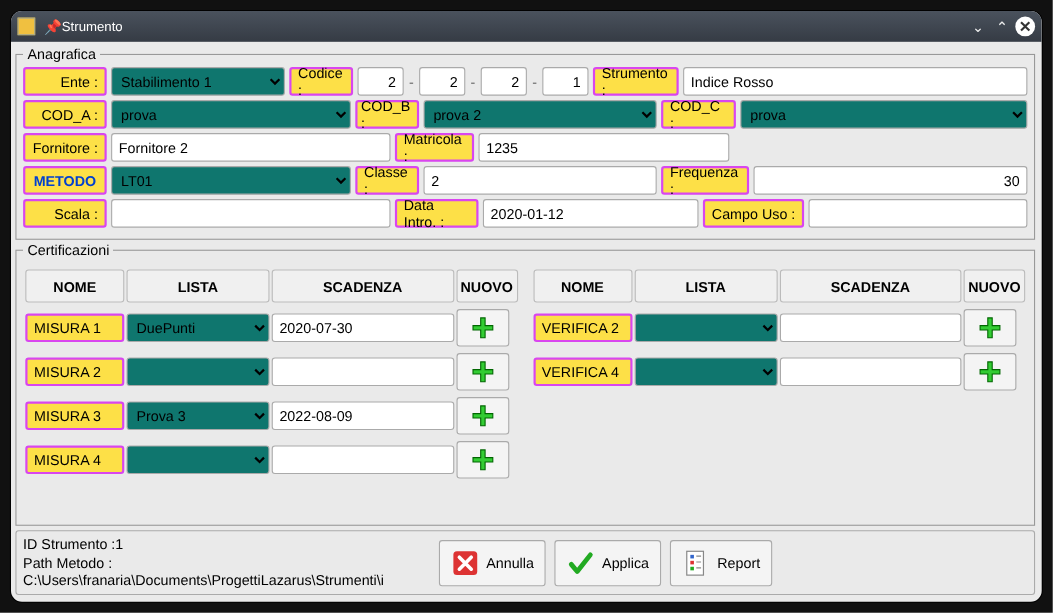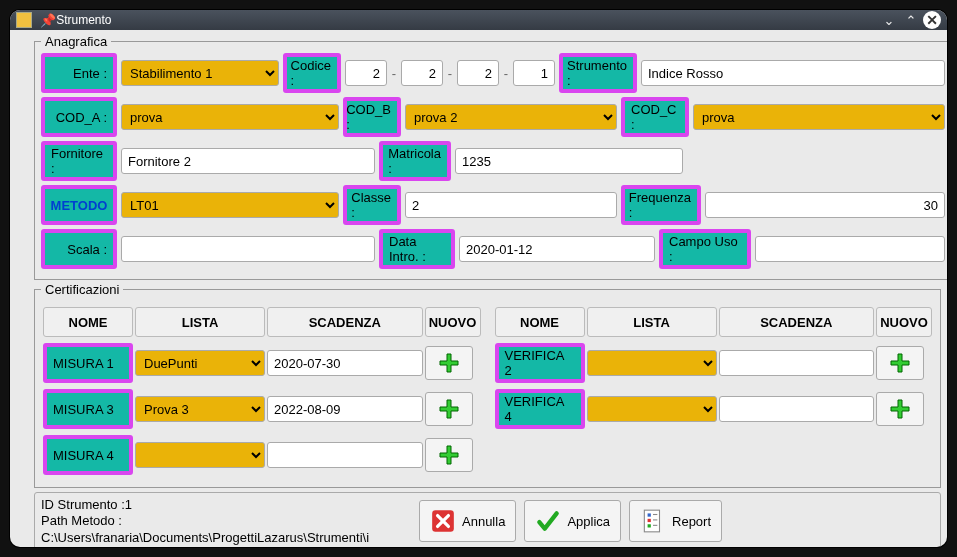--- a/index.html
+++ b/index.html
@@ -4,29 +4,29 @@
 <style>
   * { box-sizing: border-box; font-family: sans-serif; font-size: 13px; }
   body { margin:0; background:#111; padding:10px; }
   .window { width:937px; height:537px; background:#eaeaea; border-radius:10px; overflow:hidden; box-shadow:0 0 0 1px #000; display:flex; flex-direction:column; }
   .titlebar { background:linear-gradient(#4a525d,#353b44); color:#fff; height:28px; display:flex; align-items:center; padding:0 6px; }
   .titlebar .icon { width:16px; height:16px; background:#f0c040; border:1px solid #aa8; margin-right:4px; display:inline-block; }
   .titlebar .pin { margin-left:4px; color:#ddd; }
   .titlebar .title { flex:1; text-align:left; font-size:12px; }
   .titlebar .wbtn { width:20px; height:20px; display:flex; align-items:center; justify-content:center; margin-left:2px; color:#eee; cursor:pointer; }
   .titlebar .close { background:#fff; color:#333; border-radius:50%; width:18px; height:18px; font-weight:bold; font-size:14px; }
-  .content { flex:1; padding:4px 6px 6px 24px; display:flex; flex-direction:column; gap:2px; }
+  .content { flex:1; padding:4px 6px 6px 4px; display:flex; flex-direction:column; gap:2px; }
   fieldset { border:1px solid #999; padding:4px 6px 6px 6px; margin:0; }
   legend { padding:0 4px; font-size:13px; }
   .row { display:flex; gap:4px; align-items:center; margin-bottom:4px; }
-  .lbl { background:#14b8a6; border:4px solid #d946ef; border-radius:3px; height:40px; display:flex; align-items:center; justify-content:flex-end; padding:0 6px; }
+  .lbl { background:#fde047; border:2px solid #d946ef; border-radius:3px; height:26px; display:flex; align-items:center; justify-content:flex-end; padding:0 6px; }
   .lbl.left { justify-content:flex-start; }
   .lbl.blue { color:#0040d0; font-weight:bold; justify-content:center; }
   input[type=text], .ro { height:26px; border:1px solid #aaa; border-radius:3px; padding:0 6px; background:#fff; }
-  select { height:26px; border:1px solid #aaa; border-radius:3px; background:#eab308; padding:0 4px; }
+  select { height:26px; border:1px solid #aaa; border-radius:3px; background:#0f766e; padding:0 4px; }
   .num { text-align:right; width:42px; }
   .dash { width:6px; text-align:center; color:#666; }
   .cert-wrap { display:flex; gap:10px; }
   .cert { flex:1; }
   table { width:100%; border-collapse:separate; border-spacing:2px 6px; }
   th { background:#f0f0f0; border:1px solid #bbb; border-radius:3px; height:30px; font-weight:bold; text-align:center; }
   td { padding:0; }
   td .lbl { justify-content:flex-start; }
   .plusbtn { width:48px; height:34px; background:#f4f4f4; border:1px solid #aaa; border-radius:3px; display:flex; align-items:center; justify-content:center; cursor:pointer; }
   .plus-ico { width:24px; height:24px; }
@@ -123,20 +123,34 @@
                   <td>
                     <div class="plusbtn">
                       <svg class="plus-ico" viewBox="0 0 24 24">
                         <path d="M10 3h4v7h7v4h-7v7h-4v-7H3v-4h7z" fill="#3c3" stroke="#060" stroke-width="1"></path>
                       </svg>
                     </div>
                   </td>
                 </tr>
                 <tr>
                   <td>
+                    <div class="lbl left">MISURA 2</div>
+                  </td>
+                  <td><select style="width:100%"><option></option></select></td>
+                  <td><input type="text" style="width: 100%;" value=""></td>
+                  <td>
+                    <div class="plusbtn">
+                      <svg class="plus-ico" viewBox="0 0 24 24">
+                        <path d="M10 3h4v7h7v4h-7v7h-4v-7H3v-4h7z" fill="#3c3" stroke="#060" stroke-width="1"></path>
+                      </svg>
+                    </div>
+                  </td>
+                </tr>
+                <tr>
+                  <td>
                     <div class="lbl left">MISURA 3</div>
                   </td>
                   <td><select style="width:100%"><option>Prova 3</option></select></td>
                   <td><input type="text" style="width: 100%;" value="2022-08-09"></td>
                   <td>
                     <div class="plusbtn">
                       <svg class="plus-ico" viewBox="0 0 24 24">
                         <path d="M10 3h4v7h7v4h-7v7h-4v-7H3v-4h7z" fill="#3c3" stroke="#060" stroke-width="1"></path>
                       </svg>
                     </div>

